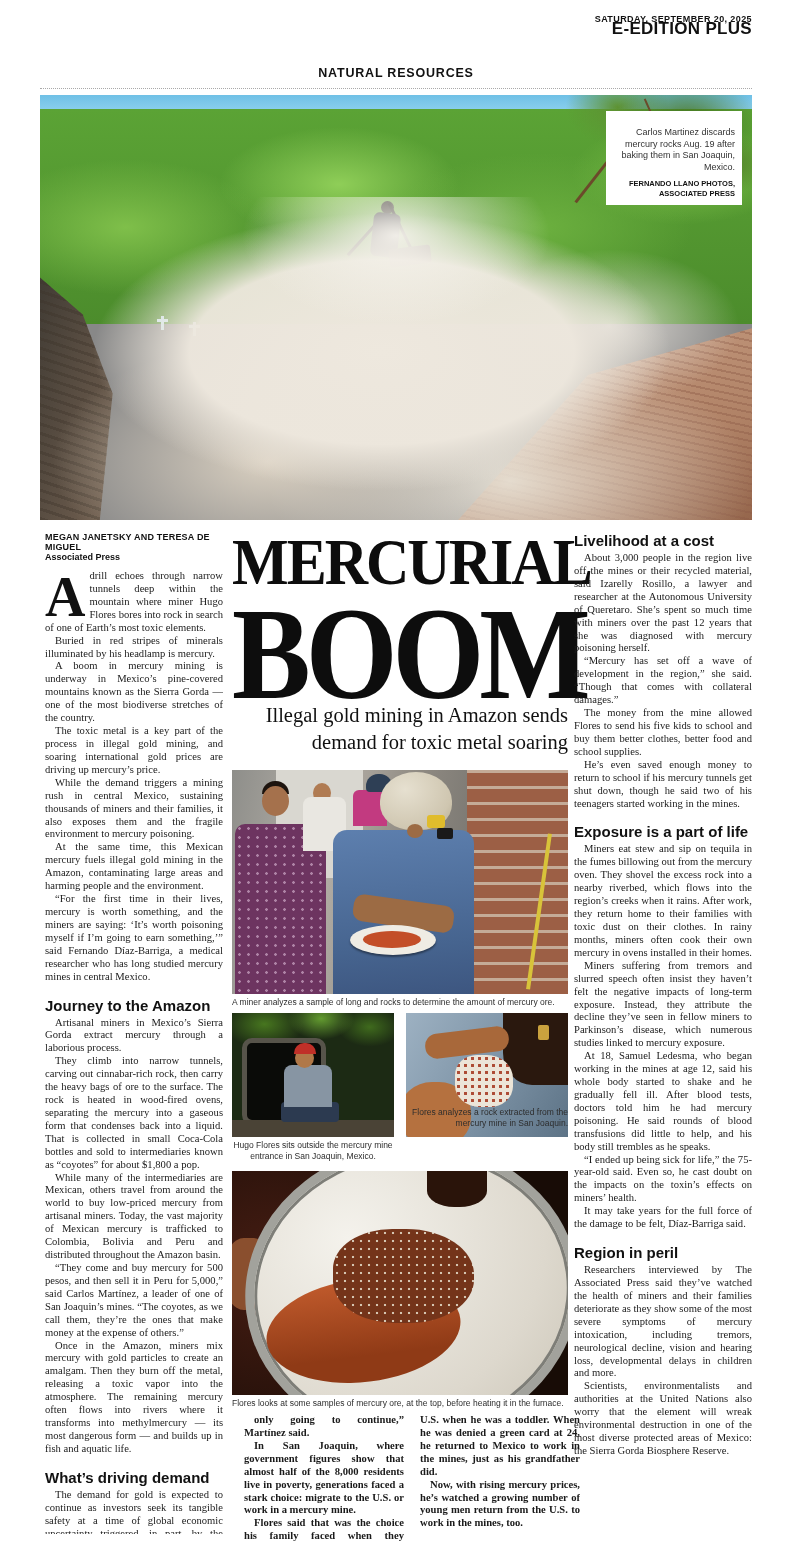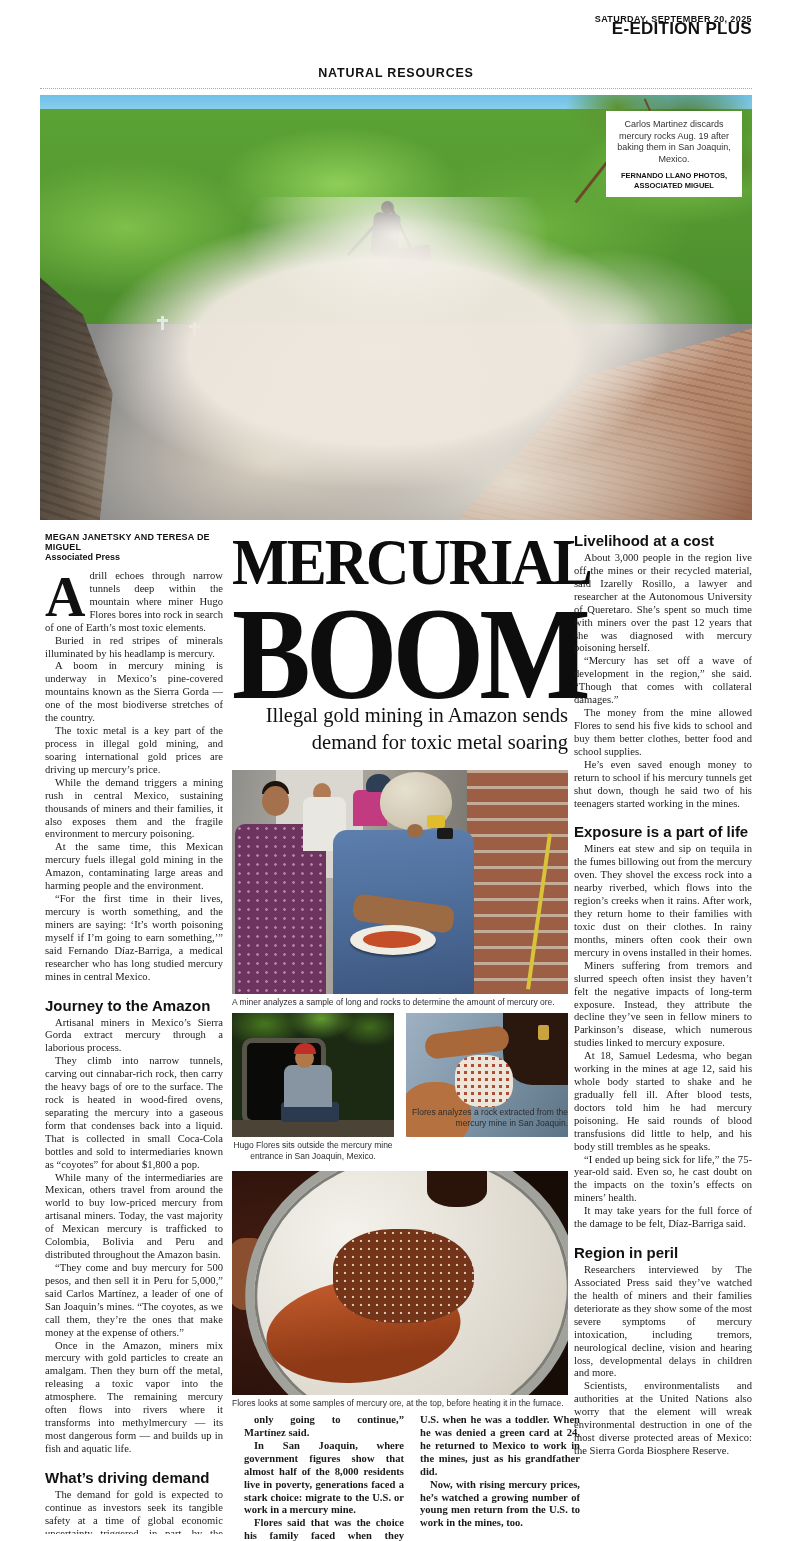--- a/index.html
+++ b/index.html
@@ -52,21 +52,21 @@
   .hero-miner .tool1{position:absolute;left:46px;top:0;width:3px;height:52px;background:#14110d;transform:rotate(-26deg);}
   .hero-miner .tool2{position:absolute;left:8px;top:16px;width:3px;height:44px;background:#14110d;transform:rotate(42deg);}
   .hero-miner .barrow{position:absolute;left:36px;top:46px;width:42px;height:18px;background:#3a372f;border-radius:3px;transform:rotate(-7deg);}
   .hero-smoke{position:absolute;left:0;top:24%;width:100%;height:76%;
     background:
       radial-gradient(ellipse 30% 38% at 50% 12%,rgba(246,243,237,.95),rgba(246,243,237,0) 72%),
       radial-gradient(ellipse 52% 55% at 48% 48%,rgba(238,232,222,1) 0%,rgba(238,232,222,.96) 52%,rgba(238,232,222,0) 78%),
       radial-gradient(ellipse 42% 52% at 32% 82%,rgba(222,212,196,.95),rgba(222,212,196,0) 72%),
       radial-gradient(ellipse 46% 56% at 66% 88%,rgba(233,227,215,.92),rgba(233,227,215,0) 74%),
       radial-gradient(ellipse 26% 34% at 80% 40%,rgba(240,236,228,.8),rgba(240,236,228,0) 70%);}
-  .hero-capbox{position:absolute;top:16px;right:10px;width:122px;background:#ffffff;padding:8px 7px 7px;text-align:center;}
+  .hero-capbox{position:absolute;top:16px;right:10px;width:122px;background:#ffffff;padding:16px 7px 7px;text-align:right;}
   .hero-cap{font:400 9px/1.3 "Liberation Sans",sans-serif;color:#333;}
   .hero-credit{margin-top:5px;font:700 7.5px/1.3 "Liberation Sans",sans-serif;color:#111;}
   
   .col{position:absolute;top:532px;height:1002px;overflow:hidden;}
   .col-left{left:45px;width:178px;}
   .col-right{left:574px;width:178px;}
   .byline-authors{font:700 9px "Liberation Sans",sans-serif;color:#111;letter-spacing:.2px;}
   .byline-org{font:700 9px "Liberation Sans",sans-serif;color:#111;margin-bottom:8px;}
   p.body{margin:0;font-size:10.6px;line-height:1.22;text-align:justify;text-indent:10px;}
   p.body.noindent{text-indent:0;}
@@ -168,21 +168,21 @@
       <div class="tool1"></div>
       <div class="tool2"></div>
       <div class="torso"></div>
       <div class="barrow"></div>
     </div>
     <div class="hero-rock-left"></div>
     <div class="hero-rock-right"></div>
     <div class="hero-smoke"></div>
     <div class="hero-capbox">
       <div class="hero-cap">Carlos Martinez discards mercury rocks Aug. 19 after baking them in San Joaquin, Mexico.</div>
-      <div class="hero-credit">FERNANDO LLANO PHOTOS, ASSOCIATED MIGUEL</div>
+      <div class="hero-credit">FERNANDO LLANO PHOTOS, ASSOCIATED PRESS</div>
     </div>
   </div>
 
   <div class="col col-left">
     <div class="byline-authors">MEGAN JANETSKY AND TERESA DE MIGUEL</div>
     <div class="byline-org">Associated Press</div>
     <p class="body noindent"><span class="dropcap">A</span><span>drill echoes through narrow tunnels deep within the mountain where miner Hugo Flores bores into rock in search of one of Earth’s most toxic elements.</span></p>
     <p class="body">Buried in red stripes of minerals illuminated by his headlamp is mercury.</p>
     <p class="body">A boom in mercury mining is underway in Mexico’s pine-covered mountains known as the Sierra Gorda — one of the most biodiverse stretches of the country.</p>
     <p class="body">The toxic metal is a key part of the process in illegal gold mining, and soaring international gold prices are driving up mercury’s price.</p>

